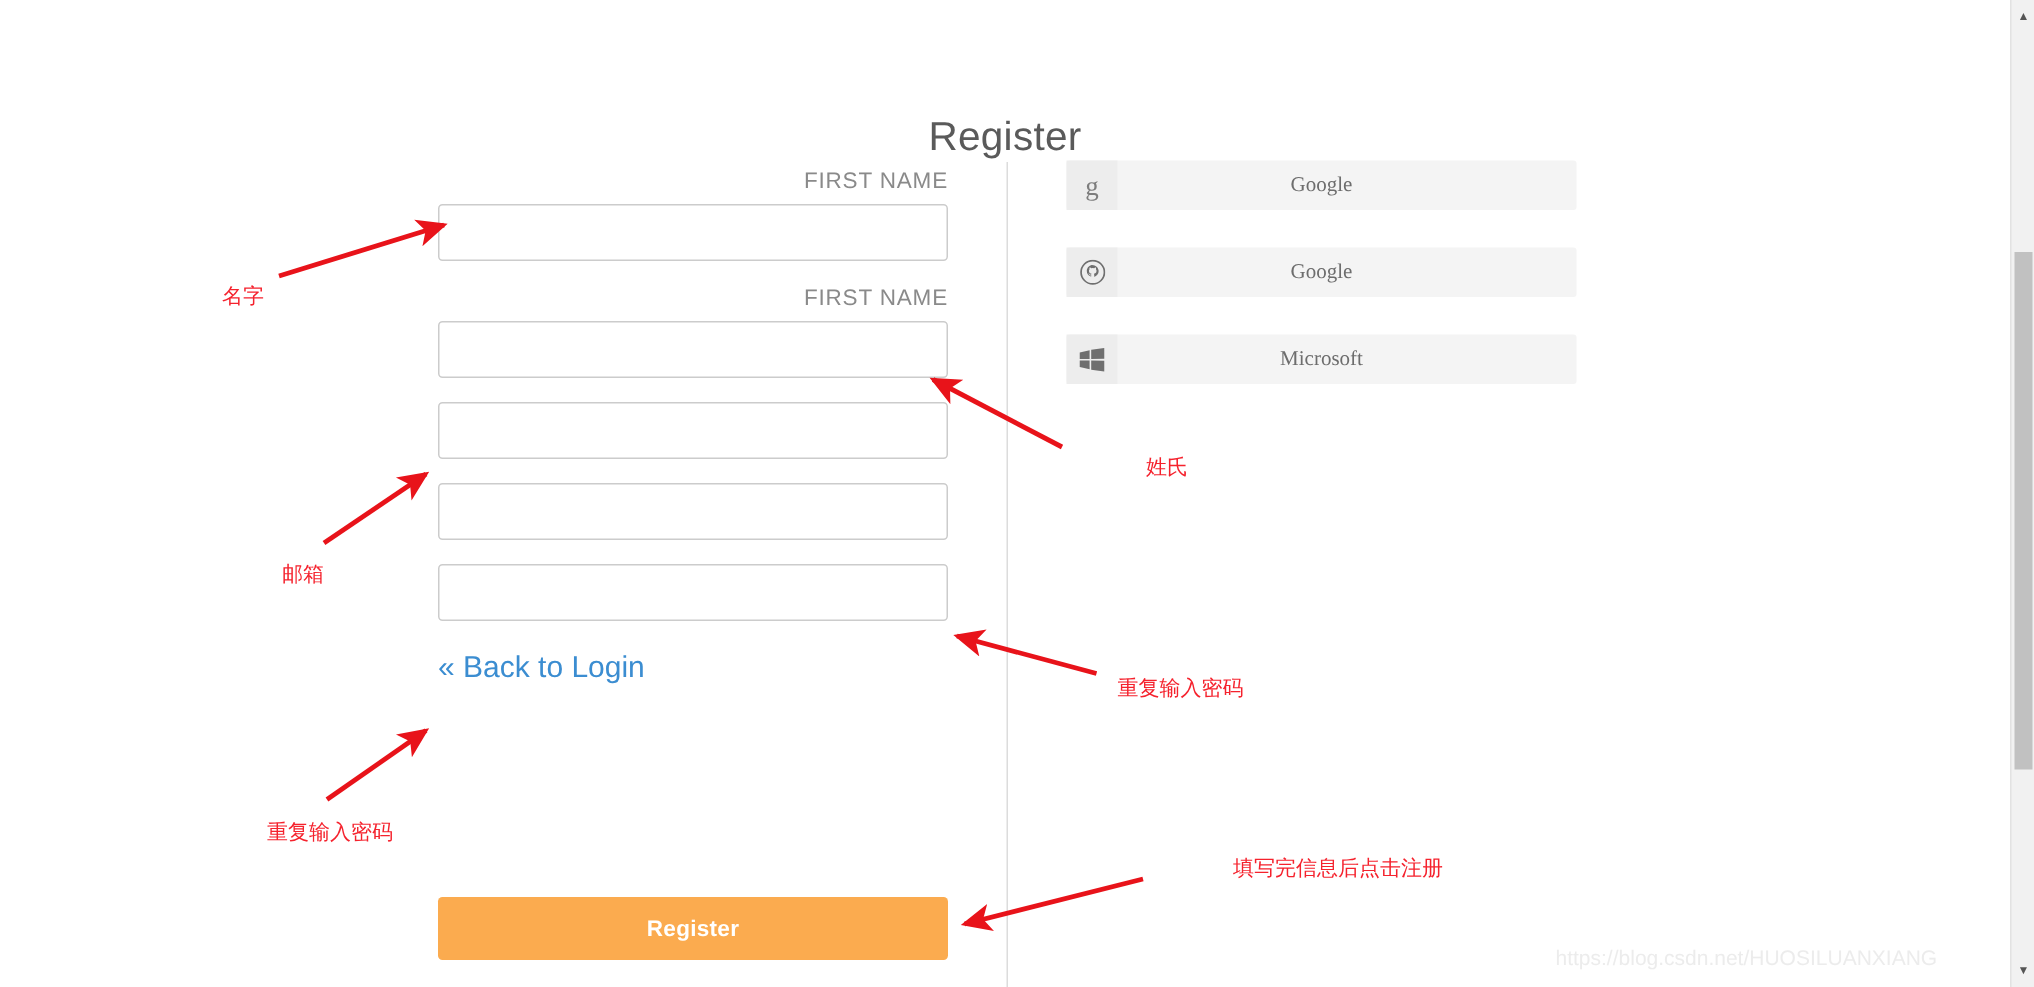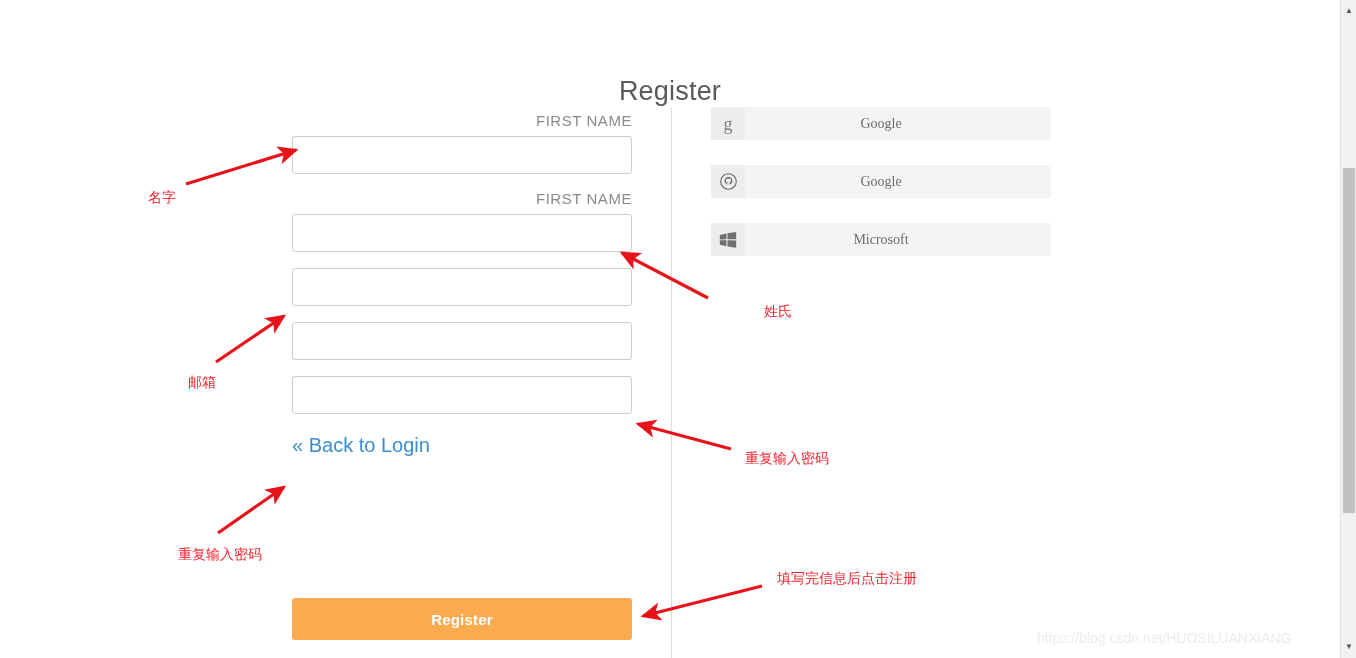--- a/index.html
+++ b/index.html
@@ -265,21 +265,21 @@
     <line x1="218" y1="533" x2="284" y2="487" stroke="#e8131a" stroke-width="3.2" marker-end="url(#ah)"></line>
 
     <line x1="762" y1="586" x2="643" y2="616" stroke="#e8131a" stroke-width="3.2" marker-end="url(#ah)"></line>
   </svg>
 
   <div class="anno" style="left:148px; top:189px;">名字</div>
   <div class="anno" style="left:764px; top:303px;">姓氏</div>
   <div class="anno" style="left:188px; top:374px;">邮箱</div>
   <div class="anno" style="left:745px; top:450px;">重复输入密码</div>
   <div class="anno" style="left:178px; top:546px;">重复输入密码</div>
-  <div class="anno" style="left:777px; top:570px;">填写完信息后点击注册</div>
+  <div class="anno" style="left:822px; top:570px;">填写完信息后点击注册</div>
 
   <div class="watermark">https://blog.csdn.net/HUOSILUANXIANG</div>
 
   <div class="scrollbar">
     <div class="scroll-arrow up">▲</div>
     <div class="scroll-thumb"></div>
     <div class="scroll-arrow down">▼</div>
   </div>
 
 </div>

